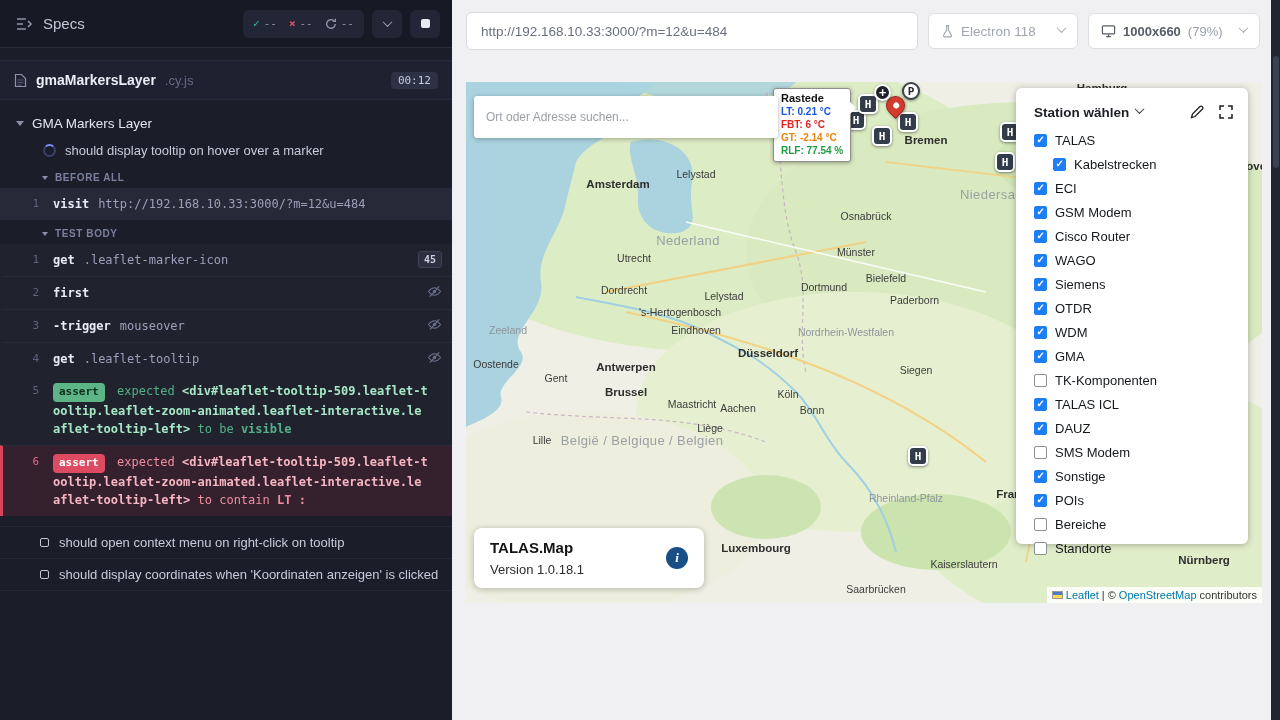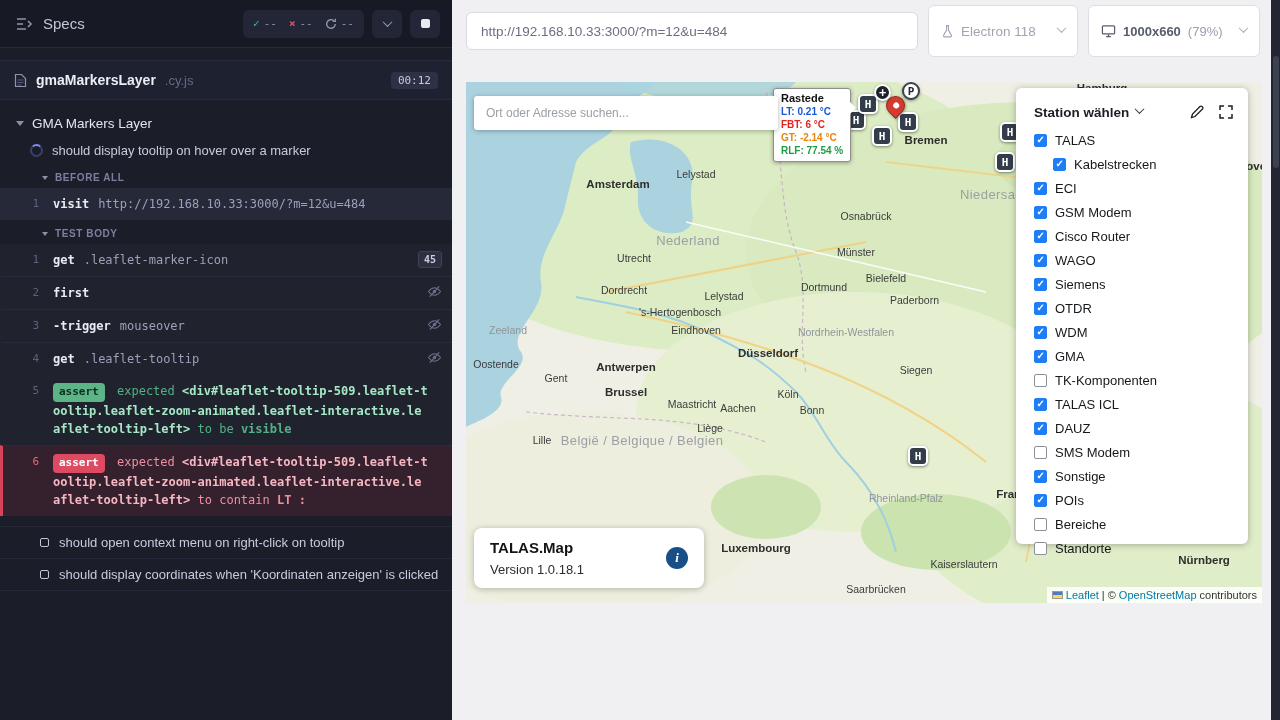--- a/index.html
+++ b/index.html
@@ -20,21 +20,21 @@
   .stop-sq { width:9px; height:9px; background:#e8eaf2; border-radius:2px; display:inline-block; }
 
   .spec-row { height:40px; margin-top:12px; border-top:1px solid #262939; border-bottom:1px solid #262939; display:flex; align-items:center; gap:9px; padding:0 14px; background:#1e2130; }
   .spec-name { font-size:14px; font-weight:700; color:#eceef6; }
   .spec-ext { font-size:13px; color:#646a85; }
   .timer { margin-left:auto; background:#2d3145; color:#c9cce0; font-size:11px; border-radius:4px; padding:2px 7px; font-family:"DejaVu Sans Mono",monospace; }
 
   .r-body { padding-top:10px; }
   .suite-row { display:flex; align-items:center; gap:8px; padding:6px 12px 6px 16px; color:#e4e6f0; font-size:13.5px; cursor:pointer; }
   .tri { width:0; height:0; border-left:4px solid transparent; border-right:4px solid transparent; border-top:5px solid #8b90a8; display:inline-block; }
-  .test-row { display:flex; align-items:center; gap:9px; padding:6px 12px 6px 30px; color:#c8cbdb; font-size:13px; cursor:pointer; }
+  .test-row { display:flex; align-items:center; gap:9px; padding:6px 12px 6px 30px; color:#c8cbdb; font-size:13px; cursor:pointer;margin-left:13px; }
   .spinner { width:13px; height:13px; border-radius:50%; border:2px solid #39406b; border-top-color:#7c8cf8; flex:0 0 13px; }
   .sect-row { display:flex; align-items:center; gap:7px; padding:8px 12px 5px 42px; color:#7b80a0; font-size:10px; font-weight:700; letter-spacing:.6px; cursor:pointer; }
   .sect-row .tri { border-top-width:4px; border-left-width:3.5px; border-right-width:3.5px; }
 
   .cmd-rows { background:#20222e; }
   .cmd-row { display:flex; align-items:flex-start; padding:7px 10px 7px 0; border-top:1px solid #282b3a; border-left:3px solid transparent; font-family:"DejaVu Sans Mono",monospace; font-size:12px; cursor:pointer; }
   .cmd-row:first-child { border-top:none; }
   .cmd-row.hl { background:#262937; }
   .num { flex:0 0 50px; text-align:right; padding-right:14px; color:#5d6280; font-size:11px; line-height:18px; }
   .method { color:#e9eaf4; font-weight:700; line-height:18px; white-space:pre; }
@@ -56,21 +56,21 @@
   .failed .ab { color:#ef8fa0; font-weight:700; }
 
   .pending-list { margin-top:10px; border-top:1px solid #262939; }
   .pending-row { display:flex; align-items:center; gap:10px; padding:8px 12px 8px 40px; color:#c8cbdb; font-size:13px; border-bottom:1px solid #262939; cursor:pointer; }
   .sq { width:9px; height:9px; border:1.4px solid #c3c7d8; border-radius:2px; flex:0 0 9px; }
 
   
   .aut { position:absolute; left:452px; top:0; right:0; bottom:0; background:#f0f0f3; }
   .aut-bar { height:62px; display:flex; align-items:center; gap:10px; padding:0 20px 0 14px; }
   .url-box { flex:1; height:38px; background:#fff; border:1px solid #d9dbe2; border-radius:6px; display:flex; align-items:center; padding:0 14px; font-size:13.5px; color:#6a7080; cursor:text; overflow:hidden; white-space:nowrap; }
-  .sel { height:52px; background:#fff; border:1px solid #dcdee4; border-radius:6px; display:flex; align-items:center; gap:7px; padding:16px 12px; cursor:pointer; }
+  .sel { height:36px; background:#fff; border:1px solid #dcdee4; border-radius:6px; display:flex; align-items:center; gap:7px; padding:16px 12px; cursor:pointer; }
   .browser-sel { width:150px; color:#a0a5b1; font-size:13.5px; }
   .viewport-sel { width:172px; color:#575d69; font-size:13px; }
   .viewport-sel b { font-weight:600; }
   .viewport-sel .zoom { color:#9aa0ae; }
   .sel .chv { color:#a6abb6; margin-left:auto; margin-top:-3px; }
 
   
   .map-stage { position:relative; margin:20px 0 0 14px; width:796px; height:521px; background:#f0efe6; overflow:hidden; }
   .map-stage svg.tiles { position:absolute; inset:0; z-index:0; }
   .map-label { position:absolute; z-index:5; transform:translate(-50%,-50%); white-space:nowrap; color:#3b3b3b; font-size:10.5px; }
@@ -78,21 +78,21 @@
   .map-label.region { color:#8f959b; font-size:10.5px; }
   .map-label.region-lg { color:#9aa0a4; font-size:13px; letter-spacing:.4px; }
 
   .mk { position:absolute; z-index:20; cursor:pointer; }
   .mk-h { width:20px; height:20px; background:#333c49; border:2px solid #fff; border-radius:5px; box-shadow:0 1px 3px rgba(0,0,0,.45); color:#fff; font:700 11px "DejaVu Sans Mono",monospace; display:flex; align-items:center; justify-content:center; }
   .mk-red { width:19px; height:19px; background:#d63a2f; border:1px solid #9e2a21; border-radius:50% 50% 50% 0; transform:rotate(-45deg); box-shadow:0 1px 3px rgba(0,0,0,.4); }
   .mk-red::after { content:""; position:absolute; left:5.5px; top:5.5px; width:6px; height:6px; background:#fff; border-radius:50%; }
   .mk-plus { width:17px; height:17px; background:#1d222b; border:2px solid #fff; border-radius:50%; color:#fff; font:700 12px "DejaVu Sans Mono",monospace; display:flex; align-items:center; justify-content:center; box-shadow:0 1px 3px rgba(0,0,0,.4); }
   .mk-p { width:18px; height:18px; background:#fff; border:2px solid #3c434e; border-radius:50%; color:#20252d; font:700 11px "DejaVu Sans Mono",monospace; display:flex; align-items:center; justify-content:center; box-shadow:0 1px 3px rgba(0,0,0,.4); }
 
-  .search-box { position:absolute; left:8px; top:14px; width:304px; height:34px; background:#fff; border-radius:4px; box-shadow:0 1px 5px rgba(0,0,0,.3); z-index:40; display:flex; align-items:flex-start; }
+  .search-box { position:absolute; left:8px; top:14px; width:304px; height:42px; background:#fff; border-radius:4px; box-shadow:0 1px 5px rgba(0,0,0,.3); z-index:40; display:flex; align-items:flex-start; }
   .search-box input { border:none; outline:none; width:100%; height:100%; padding:0 12px; font-size:12px; border-radius:4px; color:#333; font-family:"Liberation Sans",sans-serif; }
   .search-box input::placeholder { color:#9aa0a6; }
 
   .tooltip { position:absolute; left:307px; top:6px; z-index:30; background:#fff; border:1px solid #8e8e8e; border-radius:3px; padding:3px 7px 4px; box-shadow:0 1px 4px rgba(0,0,0,.35); white-space:nowrap; }
   .tooltip::after { content:""; position:absolute; right:-6px; top:13px; border-top:6px solid transparent; border-bottom:6px solid transparent; border-left:6px solid #fff; }
   .tt-title { font-size:11px; font-weight:700; color:#111; margin-bottom:1px; }
   .tt-row { font-size:10px; font-weight:700; line-height:13px; }
 
   .station-panel { position:absolute; left:550px; top:6px; width:232px; height:456px; background:#fff; border-radius:6px; box-shadow:0 1px 7px rgba(0,0,0,.28); z-index:40; padding:16px 14px 10px 18px; }
   .sp-header { display:flex; align-items:center; gap:8px; }

